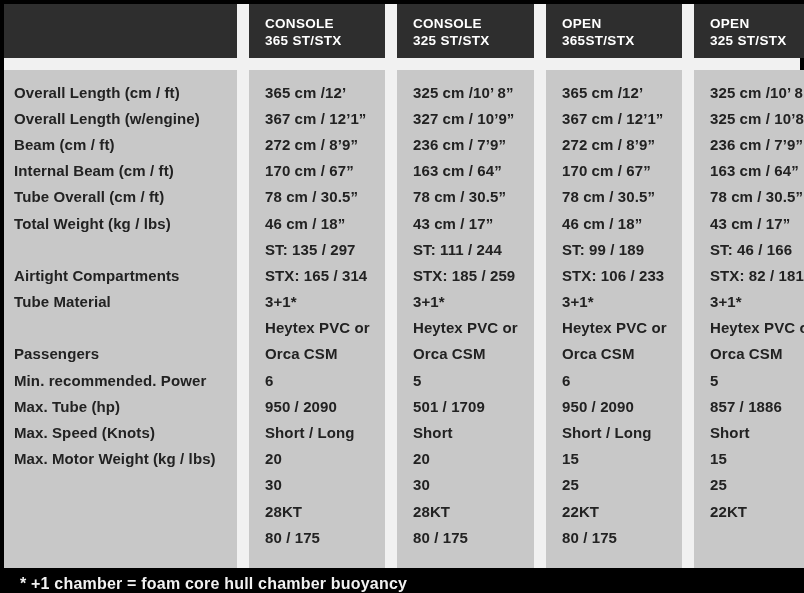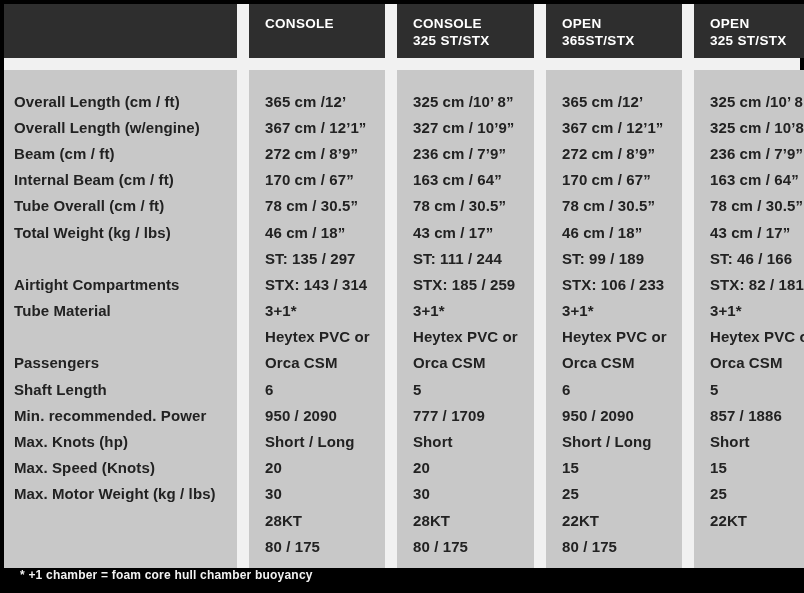--- a/index.html
+++ b/index.html
@@ -31,21 +31,21 @@
     font-weight: 700;
     line-height: 17px;
     letter-spacing: 0.3px;
     padding: 11px 0 0 16px;
     white-space: nowrap;
     overflow: hidden;
   }
 
   .bodycol {
     background: var(--body-bg, #c8c8c8);
-    padding-top: 18px;
+    padding-top: 9px;
     overflow: hidden;
     text-align: right;
   }
 
   .line {
     height: 26.2px;
     display: flex;
     align-items: center;
     padding-left: 16px;
     font-size: 15px;
@@ -53,39 +53,40 @@
     color: var(--body-text, #222222);
     letter-spacing: 0.1px;
     white-space: pre;
     overflow: hidden;
   }
   .labels .line { padding-left: 10px; }
 
   .footnote-bar {
     height: 25px;
     display: flex;
-    align-items: flex-start;
+    align-items: flex-end;
     padding-left: 16px;
     background: var(--frame, #000000);
     color: #f2f2f2;
-    font-size: 12px;
+    font-size: 16px;
     font-weight: 700;
     letter-spacing: 0.2px;
     white-space: pre;
   }
 </style>
 </head>
 <body>
 
 <div class="frame">
   <div class="spec-table">
 
     <div class="head"></div>
     <div class="head">
       <div>CONSOLE</div>
+      <div>365 ST/STX</div>
     </div>
     <div class="head">
       <div>CONSOLE</div>
       <div>325 ST/STX</div>
     </div>
     <div class="head">
       <div>OPEN</div>
       <div>365ST/STX</div>
     </div>
     <div class="head">
@@ -98,36 +99,35 @@
       <div class="line">Overall Length (w/engine)</div>
       <div class="line">Beam (cm / ft)</div>
       <div class="line">Internal Beam (cm / ft)</div>
       <div class="line">Tube Overall (cm / ft)</div>
       <div class="line">Total Weight (kg / lbs)</div>
       <div class="line"></div>
       <div class="line">Airtight Compartments</div>
       <div class="line">Tube Material</div>
       <div class="line"></div>
       <div class="line">Passengers</div>
-      <div class="line">Shaft Length</div>
       <div class="line">Min. recommended. Power</div>
-      <div class="line">Max. Knots (hp)</div>
+      <div class="line">Max. Tube (hp)</div>
       <div class="line">Max. Speed (Knots)</div>
       <div class="line">Max. Motor Weight (kg / lbs)</div>
     </div>
 
     <div class="bodycol">
       <div class="line">365 cm /12’</div>
       <div class="line">367 cm / 12’1”</div>
       <div class="line">272 cm / 8’9”</div>
       <div class="line">170 cm / 67”</div>
       <div class="line">78 cm / 30.5”</div>
       <div class="line">46 cm / 18”</div>
       <div class="line">ST: 135 / 297</div>
-      <div class="line">STX: 143 / 314</div>
+      <div class="line">STX: 165 / 314</div>
       <div class="line">3+1*</div>
       <div class="line">Heytex PVC or</div>
       <div class="line">Orca CSM</div>
       <div class="line">6</div>
       <div class="line">950 / 2090</div>
       <div class="line">Short / Long</div>
       <div class="line">20</div>
       <div class="line">30</div>
       <div class="line">28KT</div>
       <div class="line">80 / 175</div>
@@ -139,21 +139,21 @@
       <div class="line">236 cm / 7’9”</div>
       <div class="line">163 cm / 64”</div>
       <div class="line">78 cm / 30.5”</div>
       <div class="line">43 cm / 17”</div>
       <div class="line">ST: 111 / 244</div>
       <div class="line">STX: 185 / 259</div>
       <div class="line">3+1*</div>
       <div class="line">Heytex PVC or</div>
       <div class="line">Orca CSM</div>
       <div class="line">5</div>
-      <div class="line">777 / 1709</div>
+      <div class="line">501 / 1709</div>
       <div class="line">Short</div>
       <div class="line">20</div>
       <div class="line">30</div>
       <div class="line">28KT</div>
       <div class="line">80 / 175</div>
     </div>
 
     <div class="bodycol">
       <div class="line">365 cm /12’</div>
       <div class="line">367 cm / 12’1”</div>

